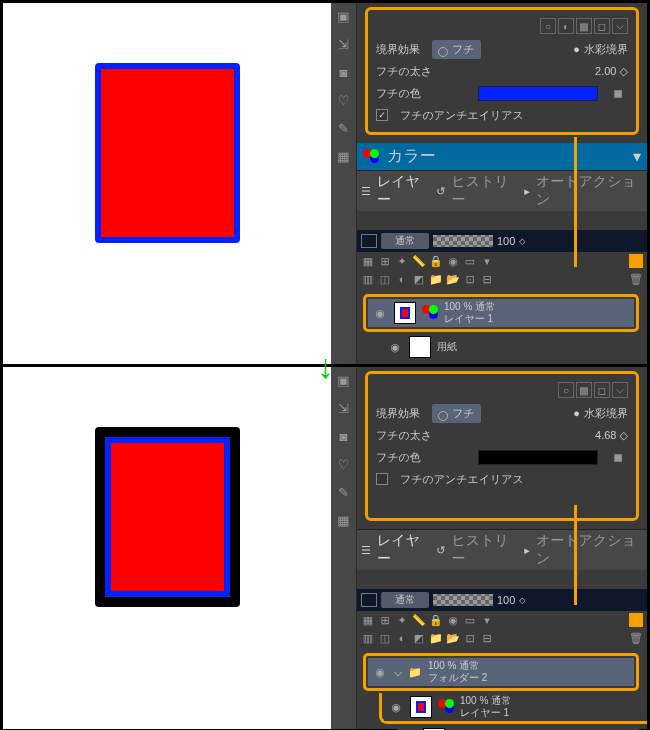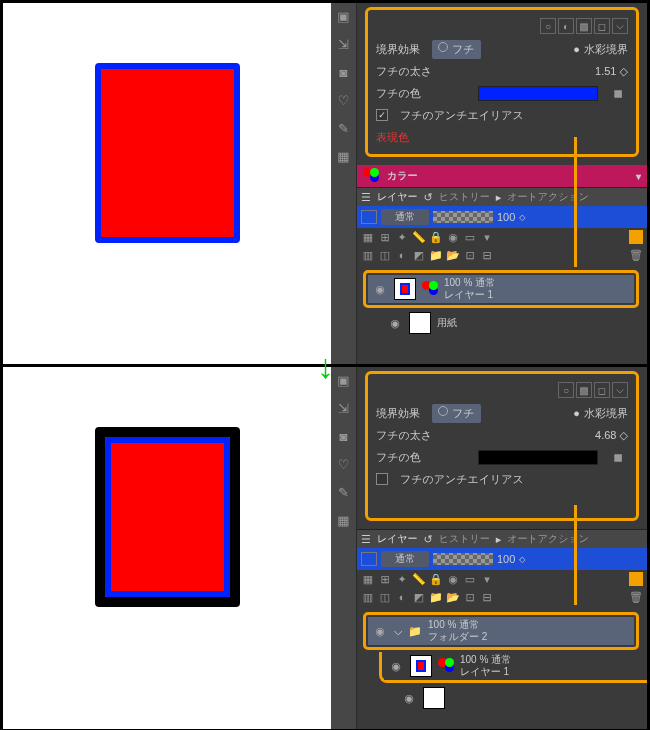--- a/index.html
+++ b/index.html
@@ -13,33 +13,33 @@
   .sq.blue { border: 6px solid #0022ff; }
   .sq.black { border: 10px solid #000; position: relative; }
   .sq.black::before { content:""; position:absolute; inset:0; border:6px solid #0022ff; border-radius:2px; }
   .sq.black::after { content:""; position:absolute; inset:6px; background:red; }
   .panel-area { flex: 1; background: #3a3a3a; display: flex; color: #ccc; position: relative; }
   .icon-col { width: 26px; background: #474747; display: flex; flex-direction: column; align-items: center; padding-top: 4px; gap: 10px; border-right: 1px solid #2a2a2a; }
   .ic { width: 18px; height: 18px; display: flex; align-items: center; justify-content: center; color: #999; font-size: 13px; }
   .right { flex: 1; position: relative; }
   .callout { border: 3px solid #f4a000; border-radius: 6px; padding: 6px 8px; margin: 4px 8px 8px 8px; background: #3a3a3a; position: relative; }
   .row { display: flex; align-items: center; gap: 12px; height: 22px; }
-  .btn-seg { background: #5a6478; padding: 2px 6px; border-radius: 2px; display: inline-flex; align-items: flex-start; gap: 4px; }
+  .btn-seg { background: #5a6478; padding: 2px 6px; border-radius: 2px; display: inline-flex; align-items: flex-end; gap: 4px; }
   .circ { width: 10px; height: 10px; border: 1px solid #aaa; border-radius: 50%; display: inline-block; }
   .label { color: #ccc; }
   .val { margin-left: auto; color: #ccc; }
   .color-swatch { width: 120px; height: 15px; border: 1px solid #222; }
   .cb { width: 12px; height: 12px; border: 1px solid #888; background: #333; display: inline-flex; align-items: center; justify-content: center; font-size: 9px; color: #ddd; }
   .topicons { display:flex; justify-content:flex-end; gap:2px; padding:2px 0 4px 0;}
   .ti { width:16px; height:16px; border:1px solid #666; display:flex; align-items:center; justify-content:center; font-size:10px; color:#999;}
-  .paltab { background:#be185d; color:#ccc; padding:3px 6px; font-size:10px; display: flex; align-items: center; gap: 8px; font-weight: bold;}
+  .paltab { background:#0369a1; color:#ccc; padding:3px 6px; font-size:16px; display: flex; align-items: center; gap: 8px;}
   .layer-tabs { display:flex; background:#474747; border-top:1px solid #222; padding:2px 4px; align-items:center; gap:6px;}
-  .lt-item { color:#999; font-size:10px;}
+  .lt-item { color:#999; font-size:14px;}
   .lt-item.active { color:#ddd;}
-  .blend-row { display:flex; align-items:center; gap:4px; padding:3px 4px; background:#1d4ed8;}
+  .blend-row { display:flex; align-items:center; gap:4px; padding:3px 4px; background:#0f172a;margin-top:19px;}
   .select { background:#525a6a; padding:1px 14px; border-radius:2px; color:#ccc; font-size:10px;}
   .checker { width:60px; height:12px; background: repeating-conic-gradient(#999 0 25%, #666 0 50%) 0/8px 8px;}
   .iconrow { display:flex; gap:3px; padding:2px 4px; flex-wrap:wrap;}
   .iconrow .mi { width:14px; height:14px; color:#999; font-size:11px; display:flex; align-items:center; justify-content:center;}
   .layer-box { border:3px solid #f4a000; border-radius:5px; margin:6px 8px 2px 6px; padding:2px; background:#3a3a3a;}
   .layer-item { display:flex; align-items:center; background:#5a6478; padding:2px 4px; gap:6px;}
   .layer-item.alt { background:#3a3a3a;}
   .eye { width:16px; text-align:center; color:#aaa;}
   .thumb { width:22px; height:22px; background:#fff; border:1px solid #000; display:flex; align-items:center; justify-content:center;}
   .thumb .sqmini { width:10px; height:12px; background:red; border:2px solid #0022ff;}
@@ -82,34 +82,31 @@
           <div class="row">
             <span class="label">境界効果</span>
             <span class="btn-seg">
                 <span class="circ"></span>
                 <span>フチ</span>
               </span>
             <span style="margin-left:auto;display:flex;align-items:center;gap:4px">●<span>水彩境界</span></span>
           </div>
           <div class="row">
             <span class="label">フチの太さ</span>
-            <span class="val"><span>1.51</span> ◇</span>
+            <span class="val"><span>2.00</span> ◇</span>
           </div>
           <div class="row">
             <span class="label">フチの色</span>
             <div class="color-swatch" style="background:#0022ff;margin-left:auto"></div>
             <span class="pickicon">◆</span>
           </div>
           <div class="row">
             <span class="cb">✓</span>
             <span class="label">フチのアンチエイリアス</span>
           </div>
-          <div class="row" style="color:#ee3333">
-              <span>表現色</span>
-            </div>
         </div>
         <div class="paltab">
           <span class="rgbicon"></span>
           <span>カラー</span>
             <span style="margin-left:auto">▾</span>
         </div>
         <div class="layer-tabs">
           <span class="mi">☰</span>
           <span class="lt-item active">レイヤー</span>
           <span class="mi">↺</span>

